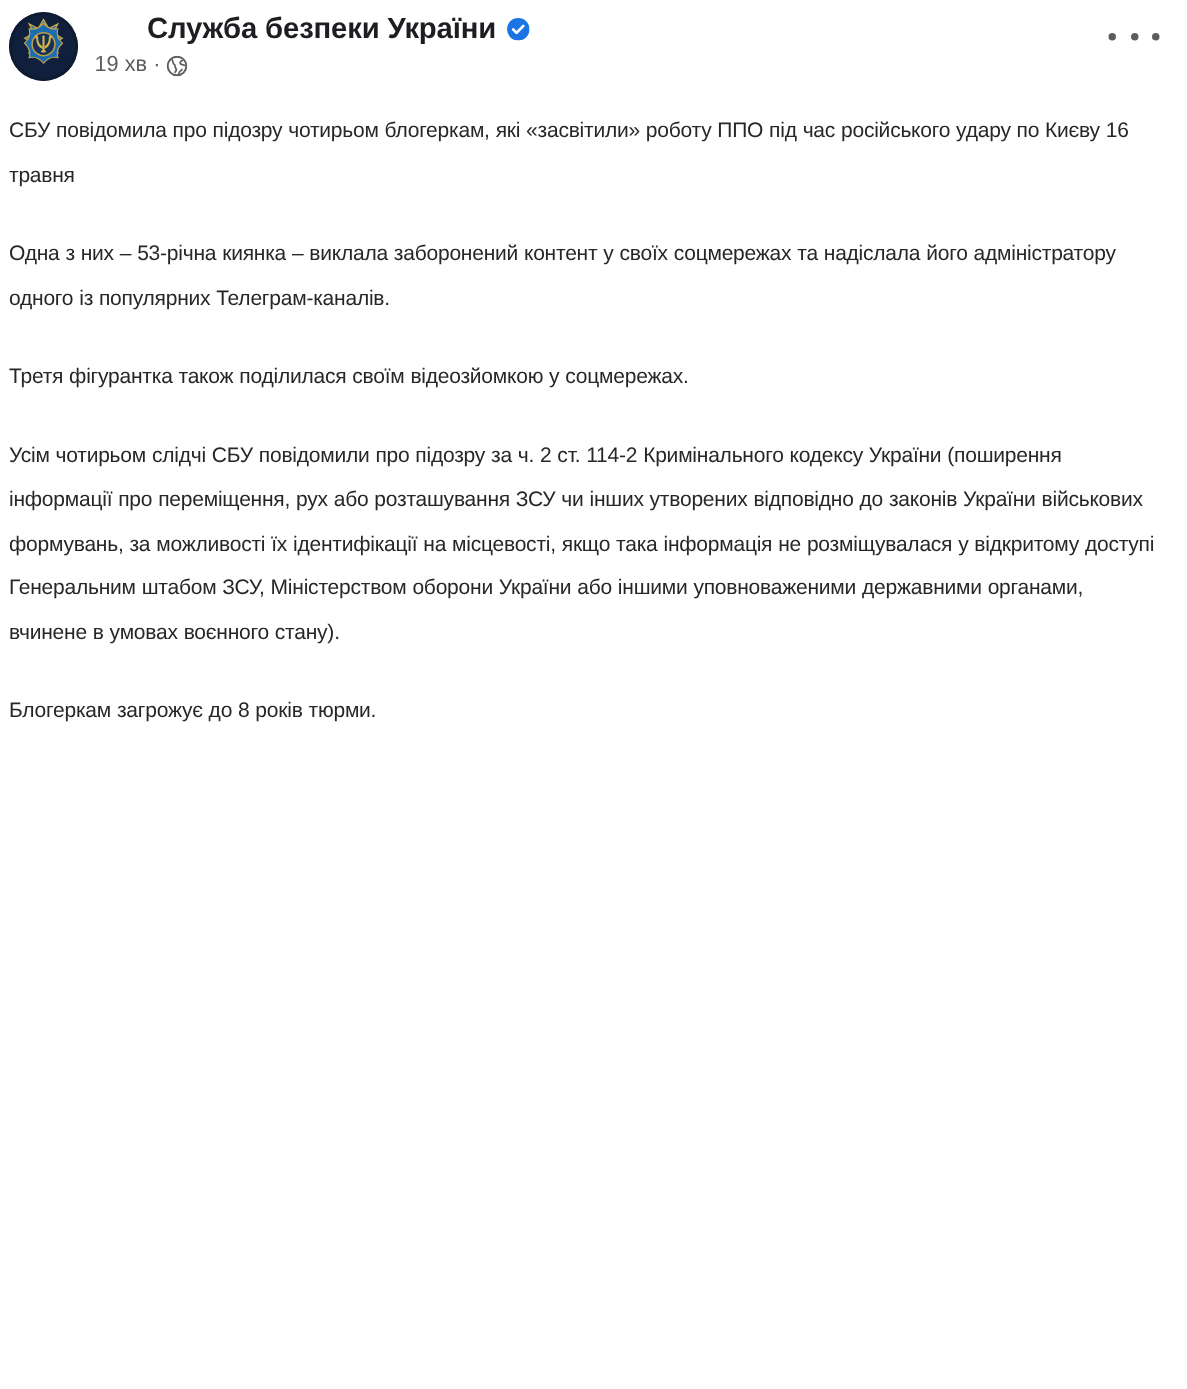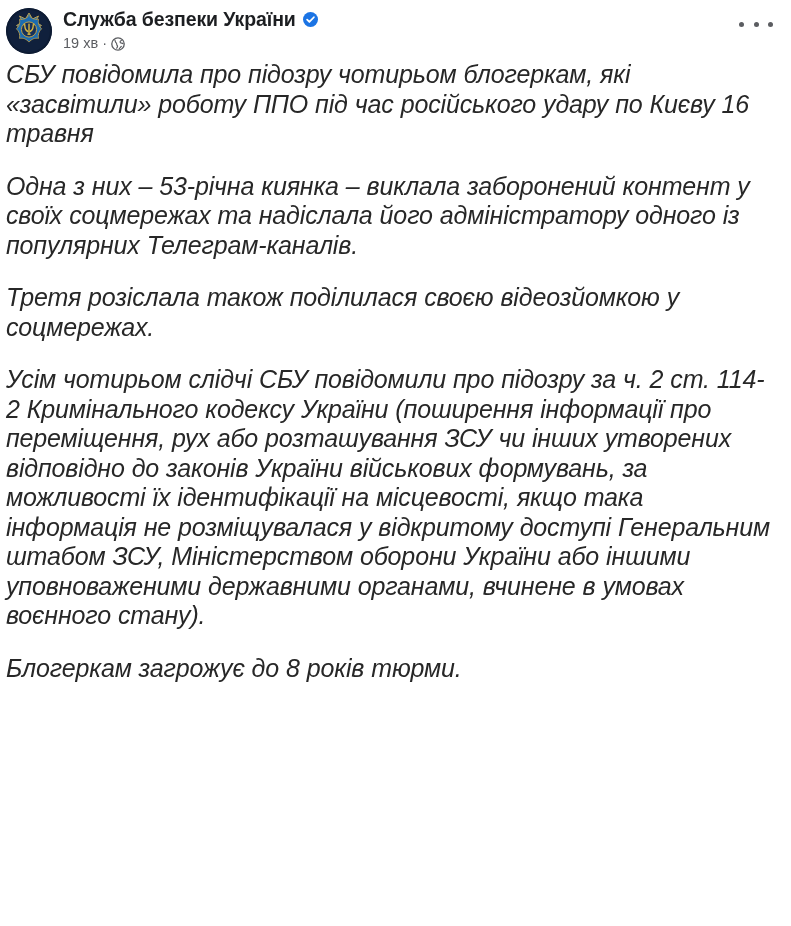--- a/index.html
+++ b/index.html
@@ -48,20 +48,21 @@
     margin-left: 11px;
     display: flex;
     flex-direction: column;
     justify-content: flex-start;
     padding-top: 2px;
   }
   .name-row {
     display: flex;
     align-items: center;
     line-height: 1;
+    margin-left: 35px;
   }
   .page-name {
     font-size: 19.5px;
     font-weight: bold;
     color: #1c1e21;
     letter-spacing: -0.1px;
     line-height: 22px;
     white-space: nowrap;
   }
   .verified-badge {
@@ -110,28 +111,27 @@
     height: 5px;
     border-radius: 50%;
     background: #5b5d61;
   }
 
   
   .post-body {
     padding: 4px 14px 0 6px;
   }
   .post-body p {
-    margin: 0 0 23px 0;
-    font-size: 25px;
+    margin: 12px 0 23px 0;
+    font-size: 14px;
     line-height: 29.5px;
     color: #272727;
     font-family: "Liberation Sans", "DejaVu Sans", sans-serif;
     letter-spacing: -0.15px;
     word-spacing: 0.2px;
-    font-style: italic;
   }
   .post-body p:last-child { margin-bottom: 0; }
 </style>
 </head>
 <body>
 
 <div class="post">
 
   <div class="post-header">
 
@@ -187,19 +187,19 @@
       <span class="dot"></span>
       <span class="dot"></span>
       <span class="dot"></span>
     </div>
 
   </div>
 
   <div class="post-body">
     <p>СБУ повідомила про підозру чотирьом блогеркам, які «засвітили» роботу ППО під час російського удару по Києву 16 травня</p>
     <p>Одна з них – 53-річна киянка – виклала заборонений контент у своїх соцмережах та надіслала його адміністратору одного із популярних Телеграм-каналів.</p>
-    <p>Третя розіслала також поділилася своєю відеозйомкою у соцмережах.</p>
+    <p>Третя фігурантка також поділилася своїм відеозйомкою у соцмережах.</p>
     <p>Усім чотирьом слідчі СБУ повідомили про підозру за ч. 2 ст. 114-2 Кримінального кодексу України (поширення інформації про переміщення, рух або розташування ЗСУ чи інших утворених відповідно до законів України військових формувань, за можливості їх ідентифікації на місцевості, якщо така інформація не розміщувалася у відкритому доступі Генеральним штабом ЗСУ, Міністерством оборони України або іншими уповноваженими державними органами, вчинене в умовах воєнного стану).</p>
     <p>Блогеркам загрожує до 8 років тюрми.</p>
 
   </div>
 
 </div>
 
 </body></html>

